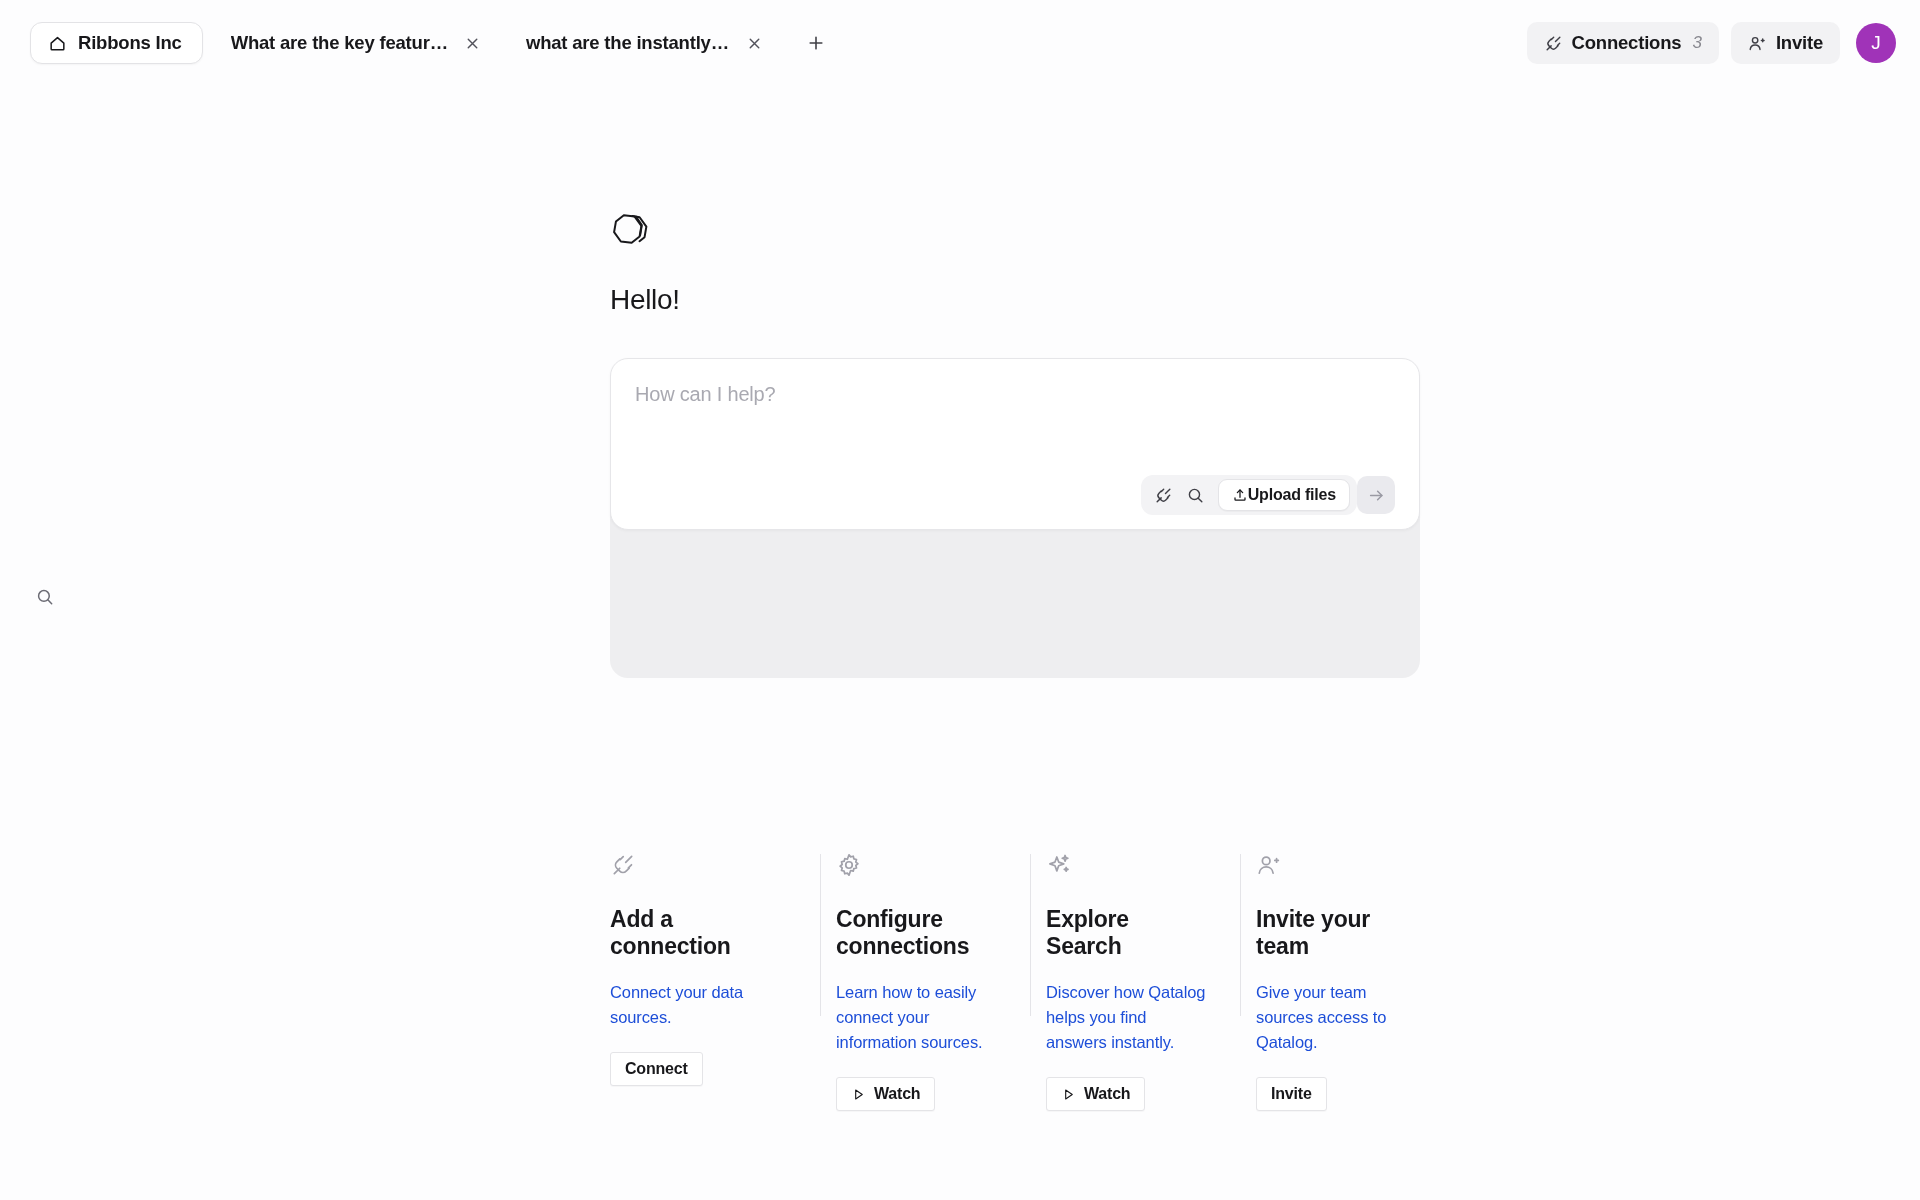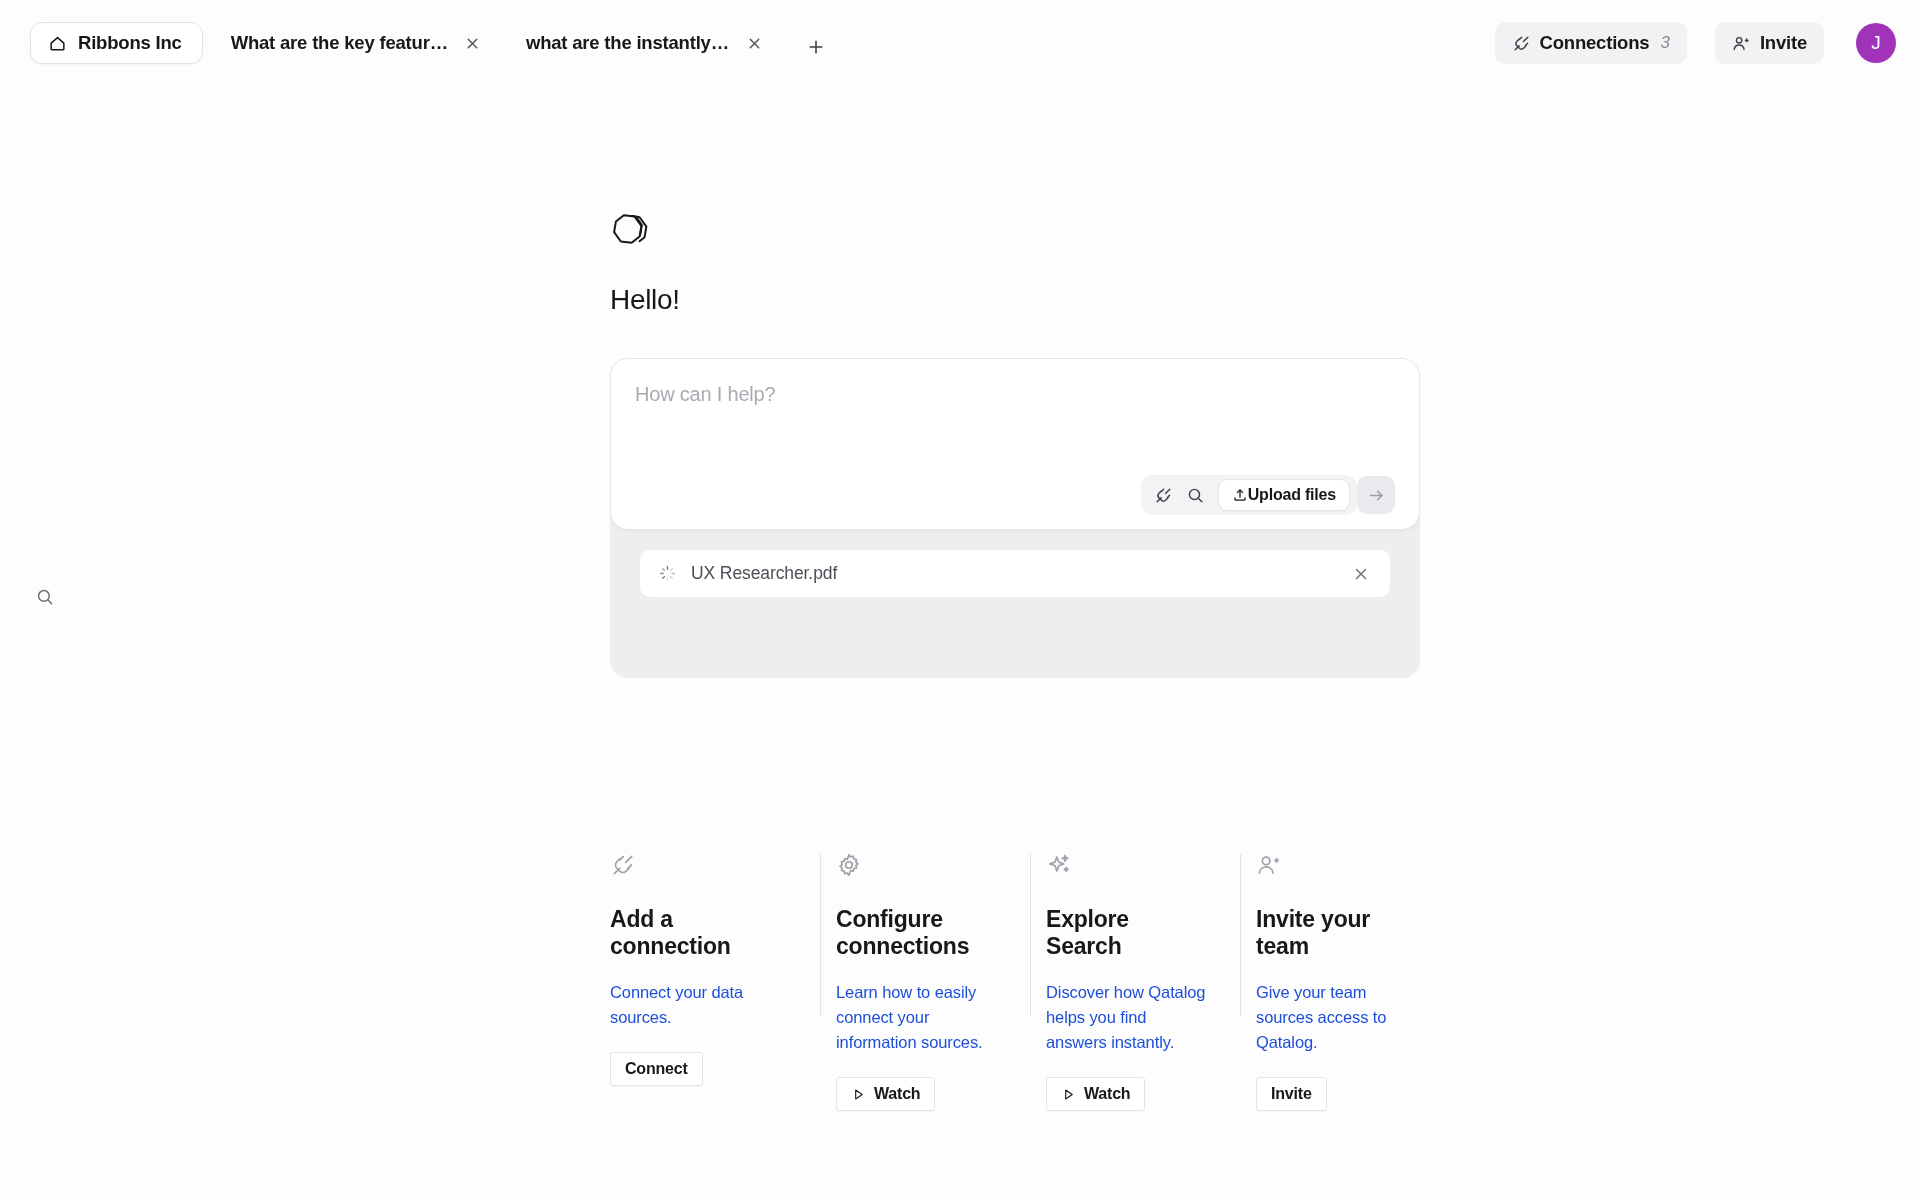--- a/index.html
+++ b/index.html
@@ -23,21 +23,21 @@
     top: 0; left: 0;
     width: 1920px;
     height: 86px;
     display: flex;
     align-items: center;
     background: #fdfdfe;
   }
 
   .tabstrip {
     display: flex;
-    align-items: flex-end;
+    align-items: center;
     padding-left: 30px;
     gap: 0px;
   }
 
   .home-tab {
     display: flex;
     align-items: center;
     gap: 11px;
     height: 42px;
     padding: 0 20px 0 17px;
@@ -85,21 +85,21 @@
     margin-left: 20px;
     display: flex; align-items: center; justify-content: center;
     cursor: pointer;
     border-radius: 8px;
   }
 
   .topbar-right {
     margin-left: auto;
     display: flex;
     align-items: center;
-    gap: 28px;
+    gap: 12px;
     padding-right: 24px;
   }
 
   .pill-btn {
     display: flex;
     align-items: center;
     gap: 9px;
     height: 42px;
     padding: 0 17px;
     border-radius: 10px;
@@ -479,40 +479,20 @@
         <span>
           <svg class="ic" width="20" height="20" viewBox="0 0 24 24" fill="none" stroke="#18181b" stroke-width="1.8" stroke-linecap="round" stroke-linejoin="round">
             <rect x="3.2" y="6.2" width="10" height="13" rx="1.6"></rect>
             <path d="M16.5 6.2h1.3M20.4 6.2h.4M20.8 9.5v1.3M20.8 13.6v1.3M20.8 17.8v1.4h-1.2M16.5 19.2h1.3" stroke-dasharray="0.1 0"></path>
           </svg>
         </span>
         <span>Drag &amp; drop a file or</span>
         <a>click to browse</a>
       </div>
 
-      <div class="file-row">
-        <span>
-          <svg class="ic" width="19" height="19" viewBox="0 0 24 24" fill="none" stroke="#6f6f78" stroke-width="1.7" stroke-linecap="round">
-            <path d="M12 3.4v3.2"></path>
-              <path d="M12 17.4v3.2" opacity=".25"></path>
-            <path d="M20.6 12h-3.2" opacity=".45"></path>
-              <path d="M6.6 12H3.4" opacity=".8"></path>
-            <path d="M18.08 5.92 15.8 8.2" opacity=".35"></path>
-              <path d="M8.2 15.8l-2.28 2.28" opacity=".9"></path>
-            <path d="M18.08 18.08 15.8 15.8" opacity=".3"></path>
-              <path d="M8.2 8.2 5.92 5.92" opacity=".6"></path>
-          </svg>
-        </span>
-        <span class="file-name">UX Researcher.pdf</span>
-        <span class="file-remove">
-          <svg class="ic" width="18" height="18" viewBox="0 0 24 24" fill="none" stroke="#6f6f78" stroke-width="1.9" stroke-linecap="round">
-            <path d="M6 6 18 18M18 6 6 18"></path>
-          </svg>
-        </span>
-      </div>
 
     </div>
 
     <div class="composer">
 
       <textarea class="composer-input" placeholder="How can I help?" style=""></textarea>
 
       <div class="composer-toolbar">
 
         <div class="toolbar-left">

